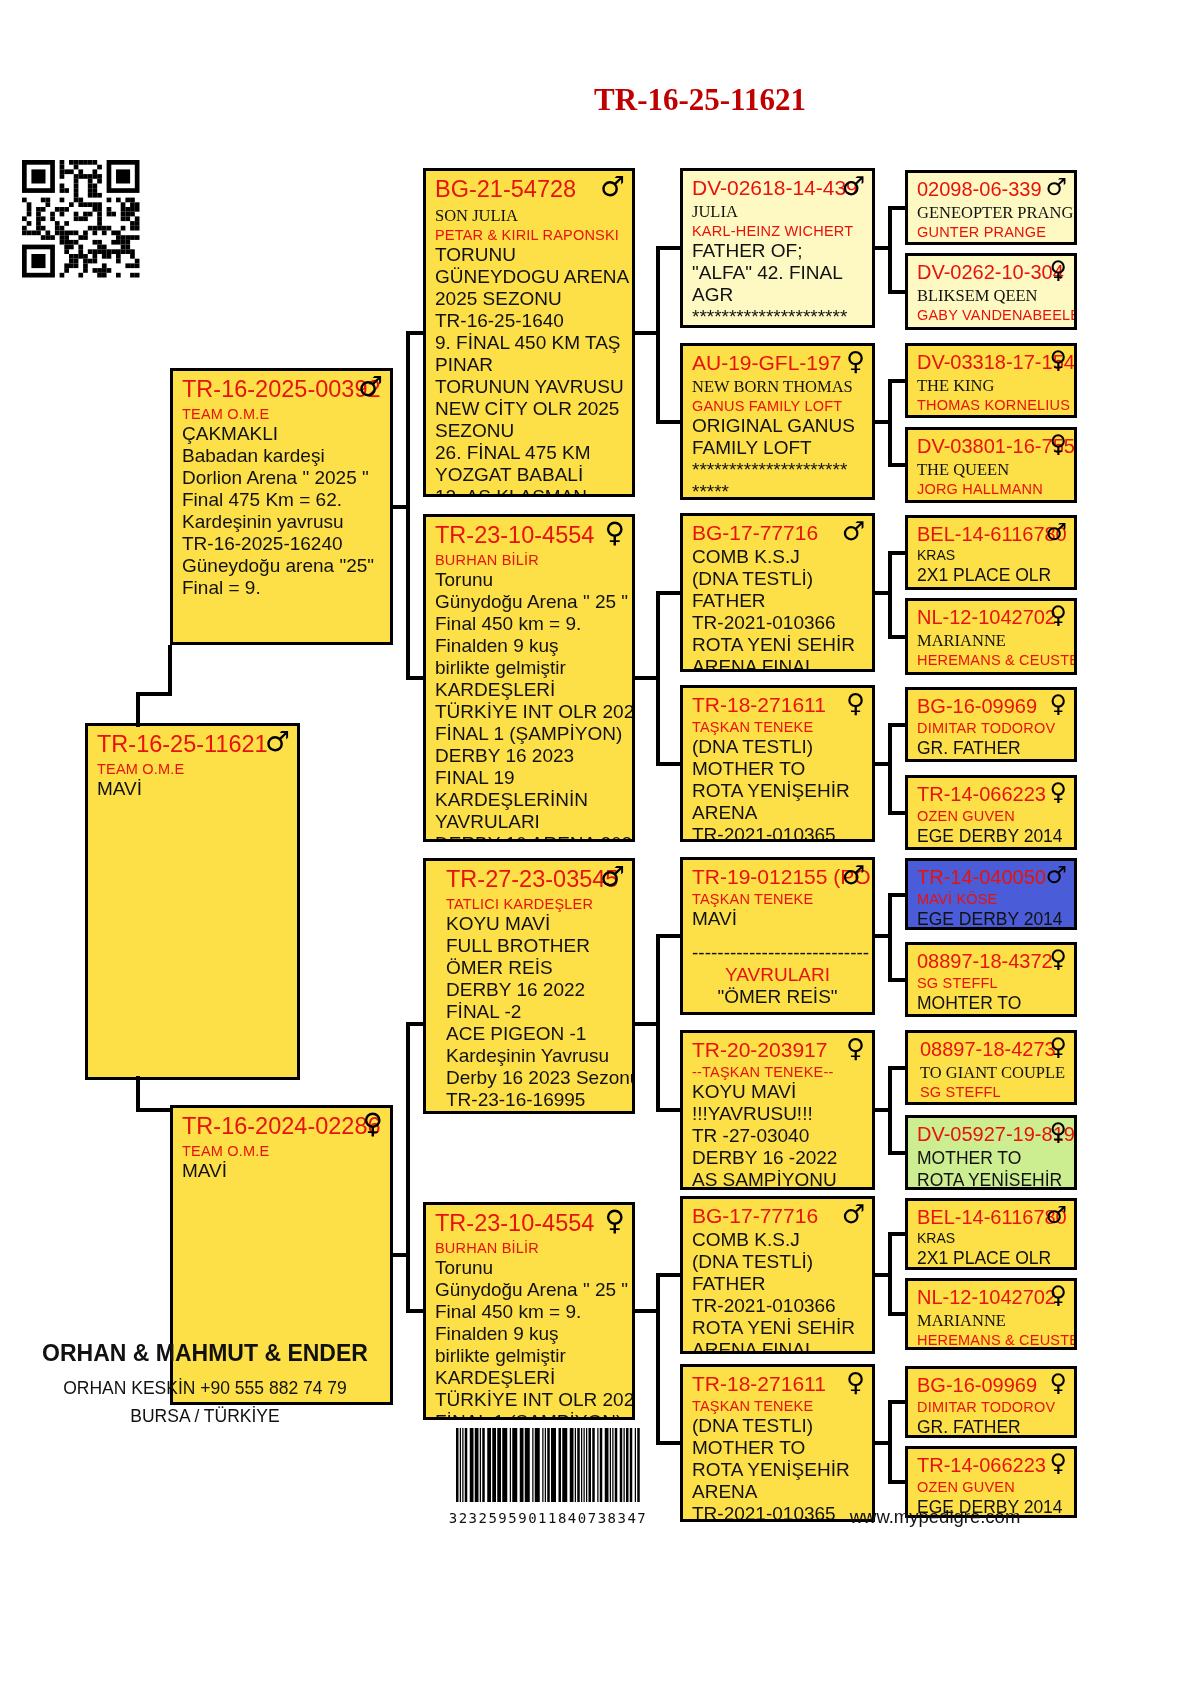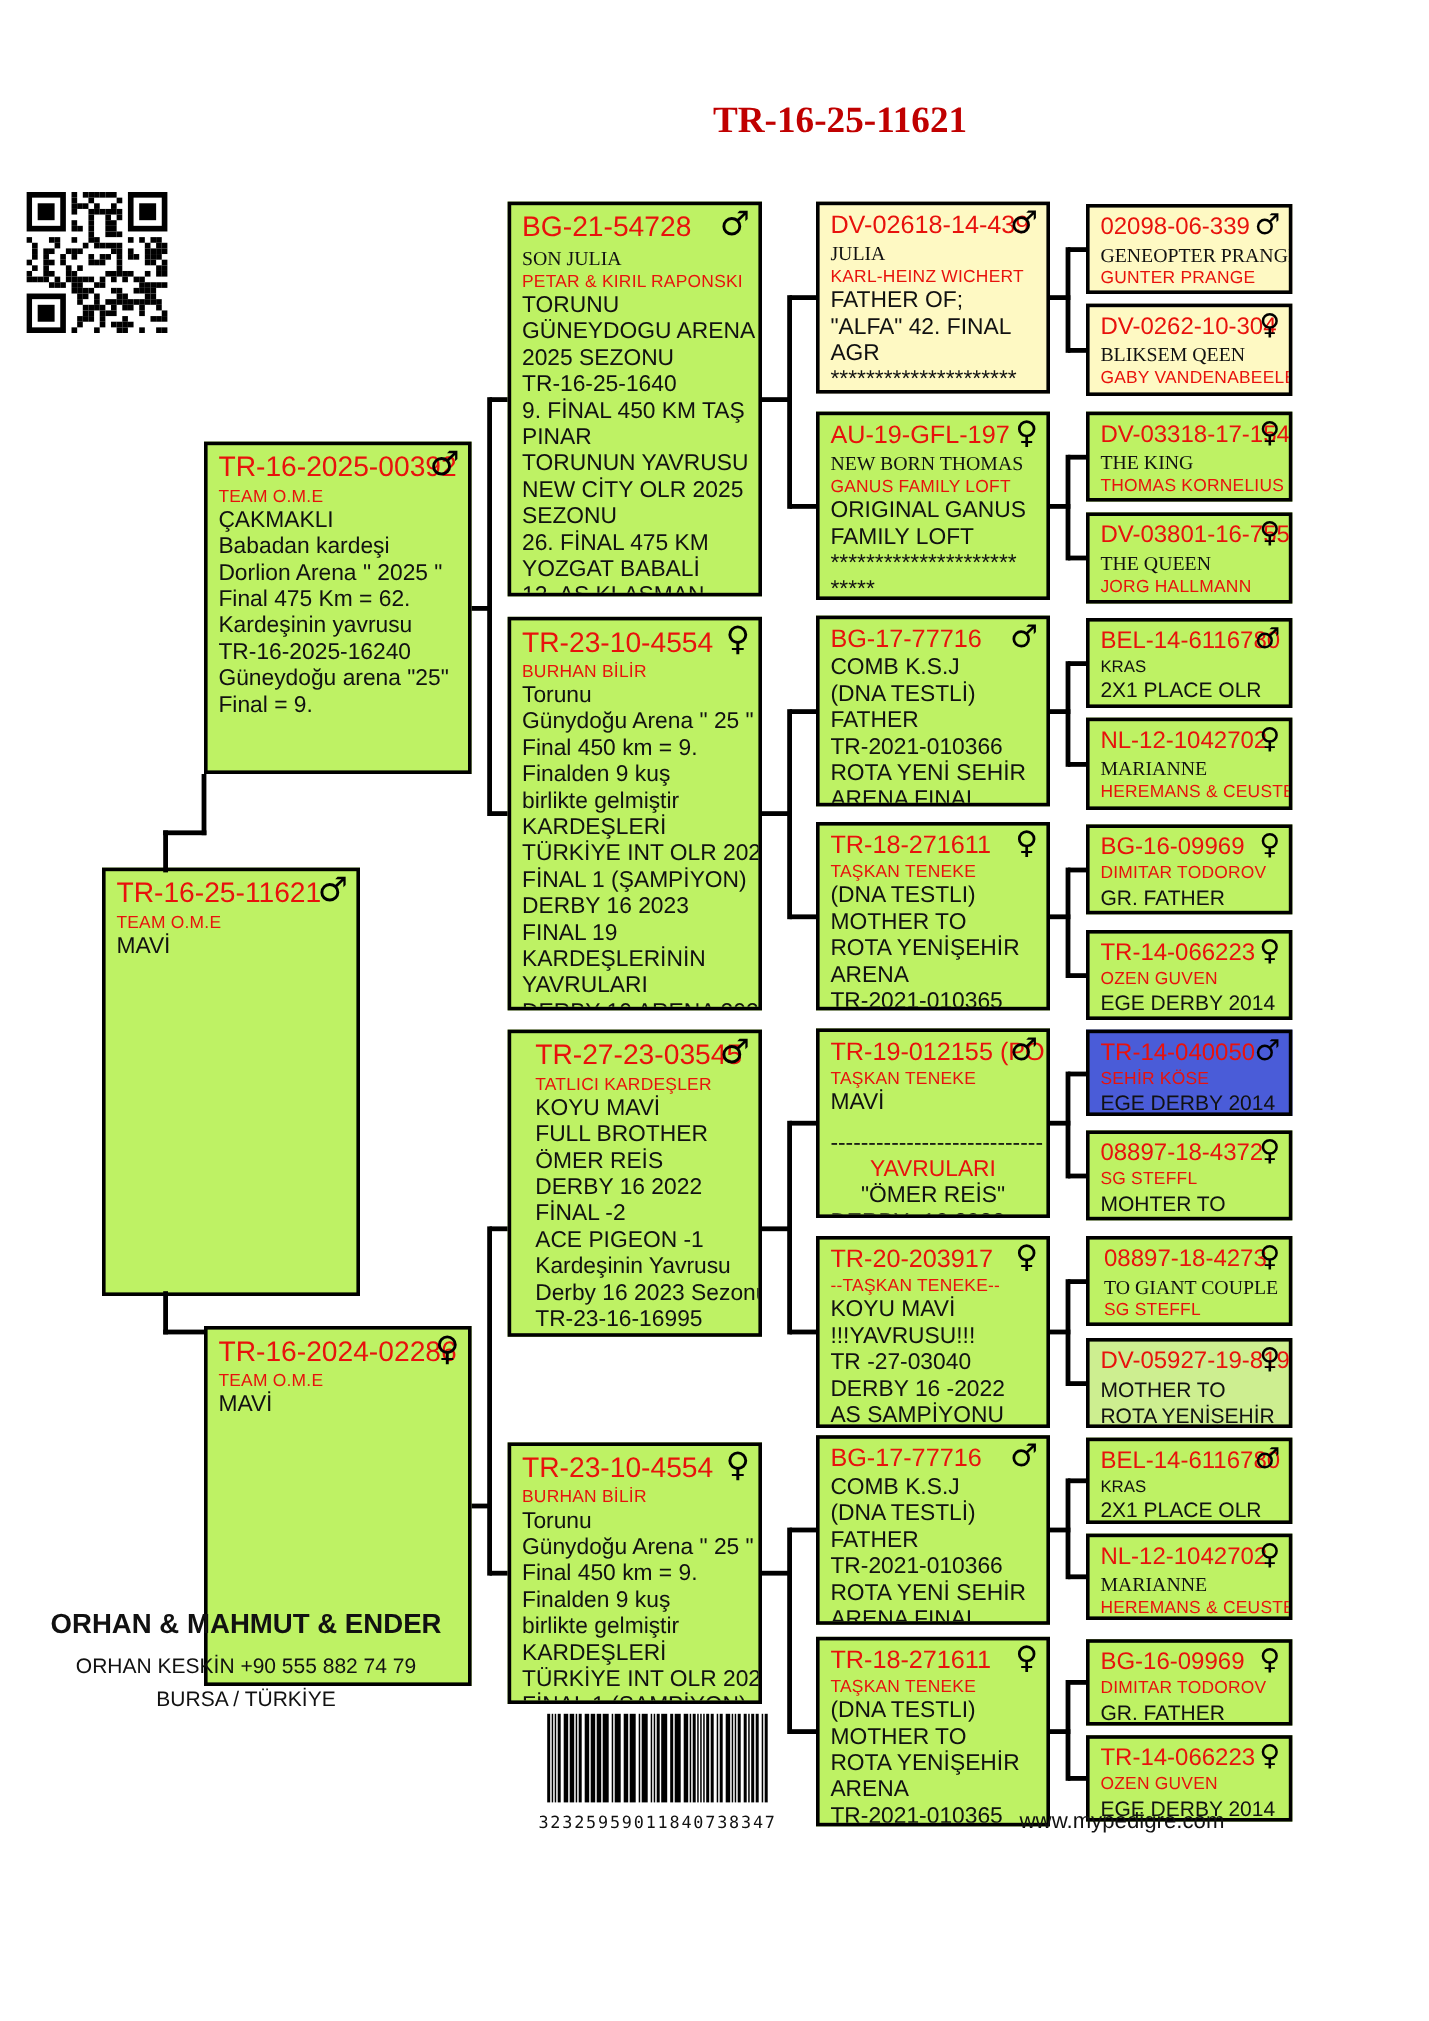--- a/index.html
+++ b/index.html
@@ -1,20 +1,20 @@
 <!DOCTYPE html>
 <html><head>
 <meta charset="utf-8">
 <style>
   html,body{margin:0;padding:0;background:#fff;}
   #page{position:relative;width:1191px;height:1684px;background:#fff;
         font-family:"Liberation Sans",sans-serif;overflow:hidden;}
   #title{position:absolute;left:500px;top:82px;width:400px;text-align:center;
          font-family:"Liberation Serif",serif;font-weight:bold;font-size:31px;color:#c00000;}
-  .box{position:absolute;border:3px solid #000;background:#bef264;box-sizing:border-box;
+  .box{position:absolute;border:3px solid #000;background:#fde047;box-sizing:border-box;
        padding:3px 9px;overflow:hidden;}
   .box .ring{color:#e8120c;white-space:nowrap;}
   .c1 .ring,.c2 .ring,.c3 .ring{font-size:23.5px;line-height:31px;}
   .c4 .ring{font-size:21px;line-height:27px;}
   .c5 .ring{font-size:20px;line-height:26px;}
   .sex{position:absolute;top:2px;right:7px;color:#000;line-height:1;
        font-family:"DejaVu Sans",sans-serif;}
   .c1 .sex,.c2 .sex,.c3 .sex{font-size:28px;}
   .c4 .sex{font-size:26px;}
   .c5 .sex{font-size:24px;}
@@ -486,21 +486,21 @@
       </div>
       <div class="box c5" style="left: 905px; top: 775px; width: 172px; height: 75px;">
         <div class="ring">TR-14-066223</div>
         <span class="sex">♀</span>
         <span class="row f">OZEN GUVEN</span>
         <span class="row b">EGE DERBY 2014</span>
       </div>
       <div class="box c5 bg-blue" style="left: 905px; top: 858px; width: 172px; height: 72px;">
         <div class="ring">TR-14-040050</div>
         <span class="sex">♂</span>
-        <span class="row f">SEHİR KÖSE</span>
+        <span class="row f">MAVİ KÖSE</span>
         <span class="row b">EGE DERBY 2014</span>
       </div>
       <div class="box c5" style="left: 905px; top: 942px; width: 172px; height: 75px;">
         <div class="ring">08897-18-4372</div>
         <span class="sex">♀</span>
         <span class="row f">SG STEFFL</span>
         <span class="row b">MOHTER TO</span>
       </div>
       <div class="box c5" style="left: 905px; top: 1030px; width: 172px; height: 75px; padding-left: 12px;">
         <div class="ring">08897-18-4273</div>

